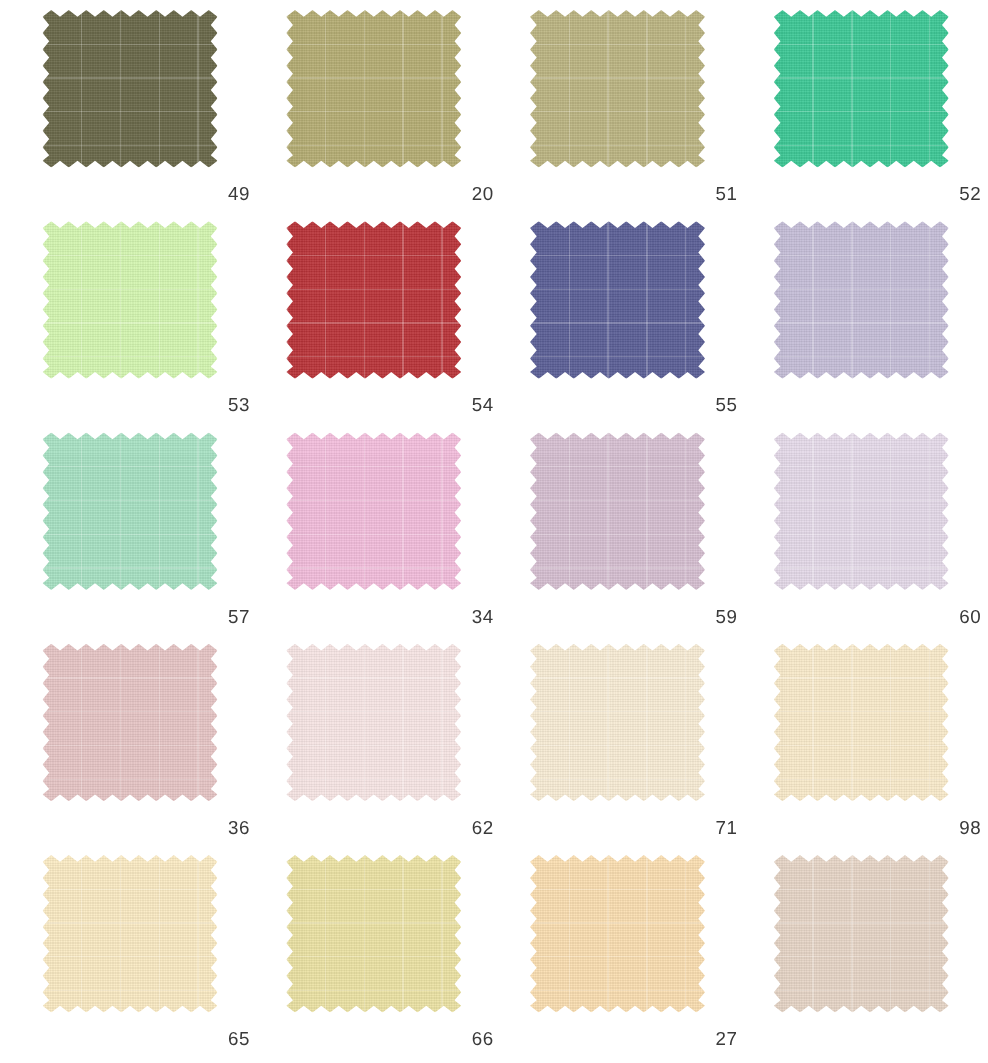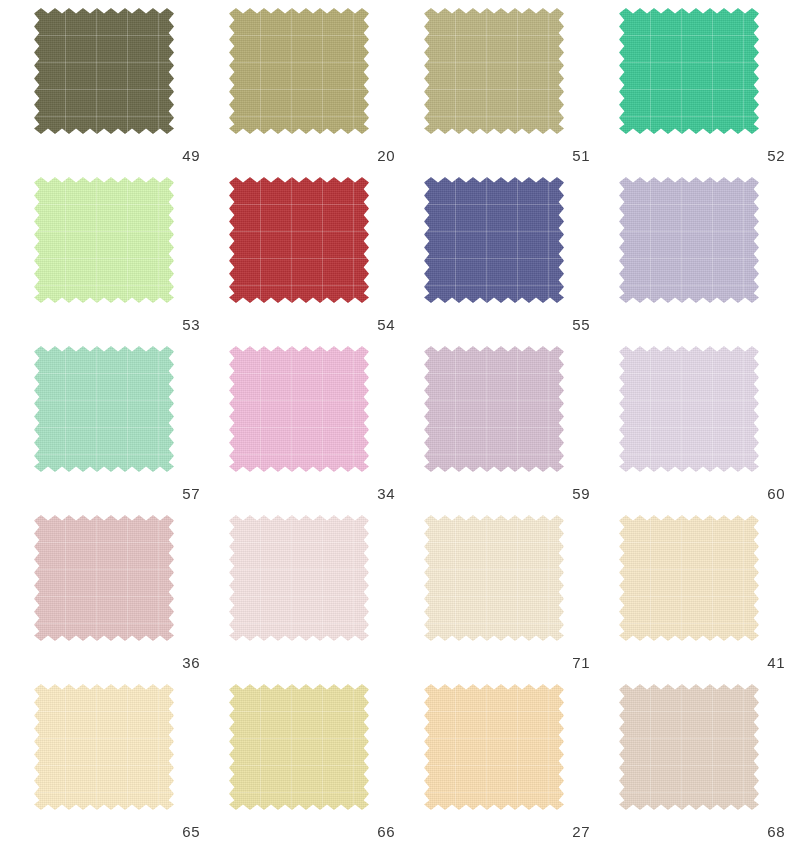--- a/index.html
+++ b/index.html
@@ -254,38 +254,39 @@
       </div>
       <div class="swatch-label">36</div>
     </div>
     <div class="swatch-cell">
       <div class="swatch-wrap">
         <div class="pinked">
           <div class="swatch" style="background: rgb(245, 227, 226);"></div>
           <div class="swatch-texture"></div>
         </div>
       </div>
+      <div class="swatch-label">62</div>
     </div>
     <div class="swatch-cell">
       <div class="swatch-wrap">
         <div class="pinked">
           <div class="swatch" style="background: rgb(247, 235, 212);"></div>
           <div class="swatch-texture"></div>
         </div>
       </div>
       <div class="swatch-label">71</div>
     </div>
     <div class="swatch-cell">
       <div class="swatch-wrap">
         <div class="pinked">
           <div class="swatch" style="background: rgb(247, 232, 200);"></div>
           <div class="swatch-texture"></div>
         </div>
       </div>
-      <div class="swatch-label">41</div>
+      <div class="swatch-label">98</div>
     </div>
     <div class="swatch-cell">
       <div class="swatch-wrap">
         <div class="pinked">
           <div class="swatch" style="background: rgb(251, 235, 196);"></div>
           <div class="swatch-texture"></div>
         </div>
       </div>
       <div class="swatch-label">65</div>
     </div>
@@ -307,15 +308,14 @@
       </div>
       <div class="swatch-label">27</div>
     </div>
     <div class="swatch-cell">
       <div class="swatch-wrap">
         <div class="pinked">
           <div class="swatch" style="background: rgb(230, 213, 198);"></div>
           <div class="swatch-texture"></div>
         </div>
       </div>
-      <div class="swatch-label">68</div>
     </div>
   </div>
 
 </body></html>

